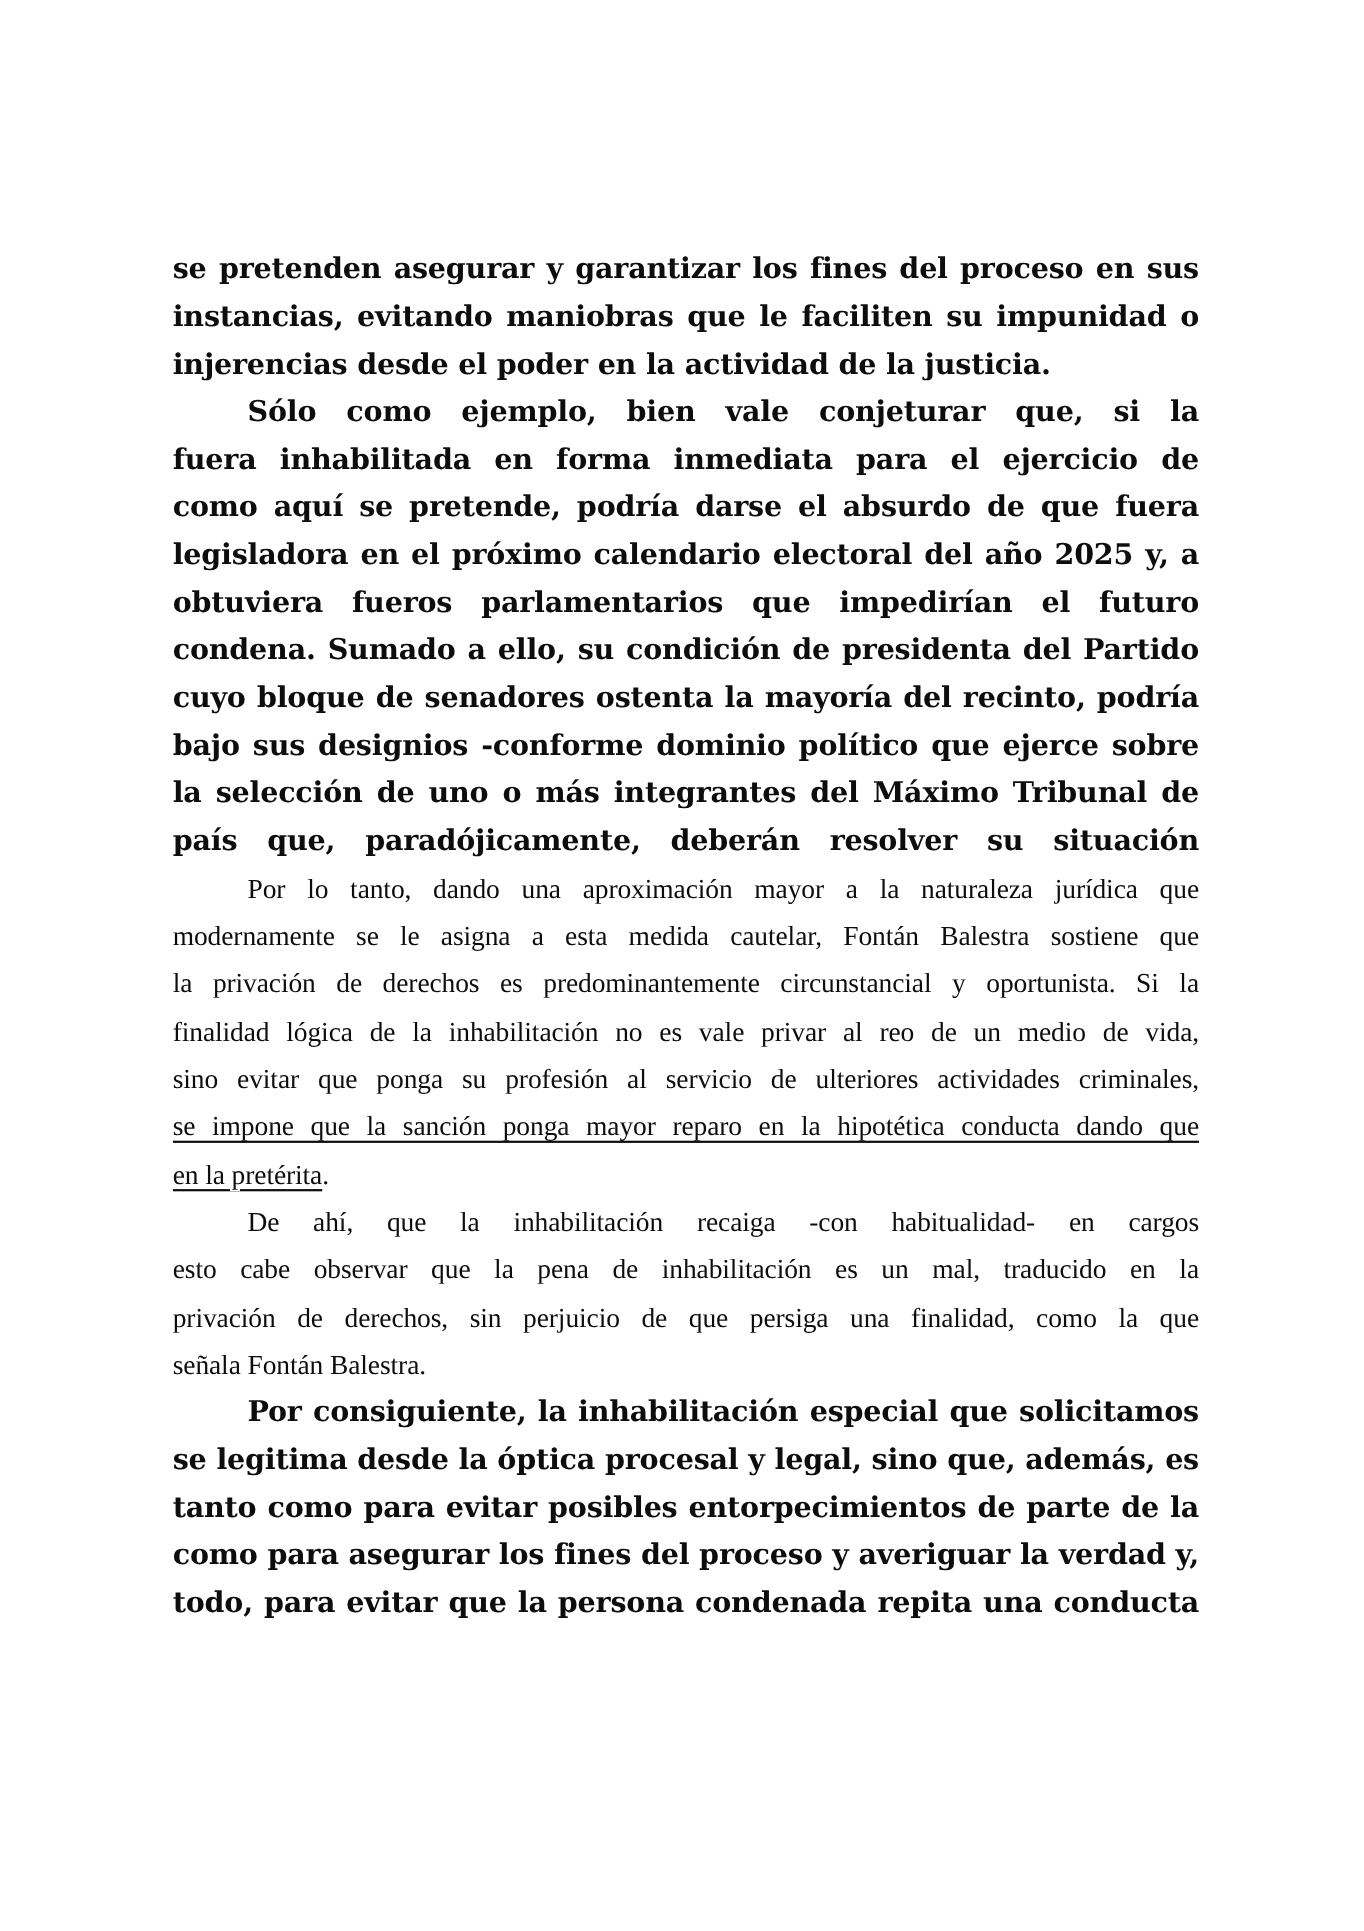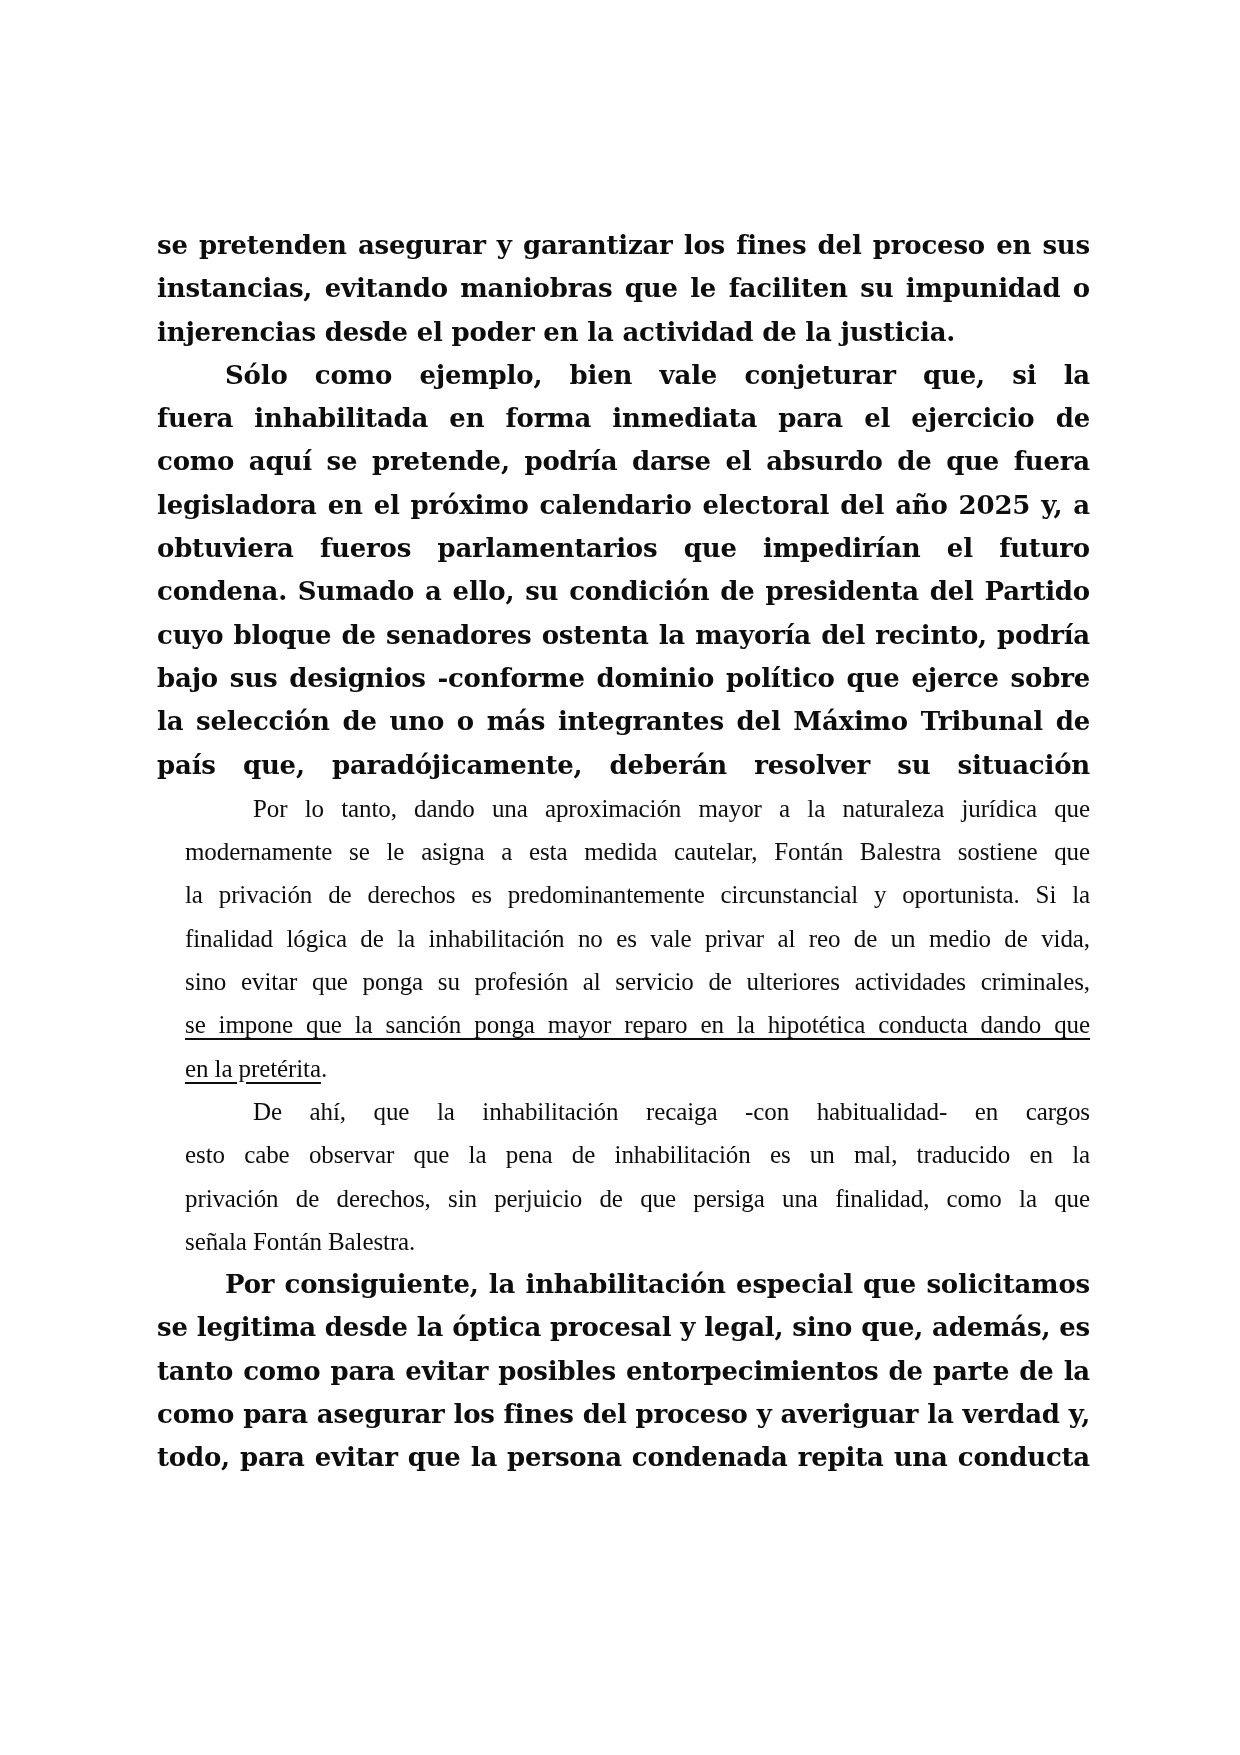--- a/index.html
+++ b/index.html
@@ -37,21 +37,20 @@
     font-family: "DejaVu Serif", serif;
     font-weight: 700;
     font-size: 26px;
     letter-spacing: -0.2px;
   }
   .para.reg .line {
     font-family: "Liberation Serif", serif;
     font-weight: 400;
     font-size: 25px;
     letter-spacing: -0.1px;
-    margin-left: 28px;
   }
   .u {
     text-decoration: underline;
     text-decoration-thickness: 1.5px;
     text-underline-offset: 5px;
   }
 </style>
 </head>
 <body>
 

